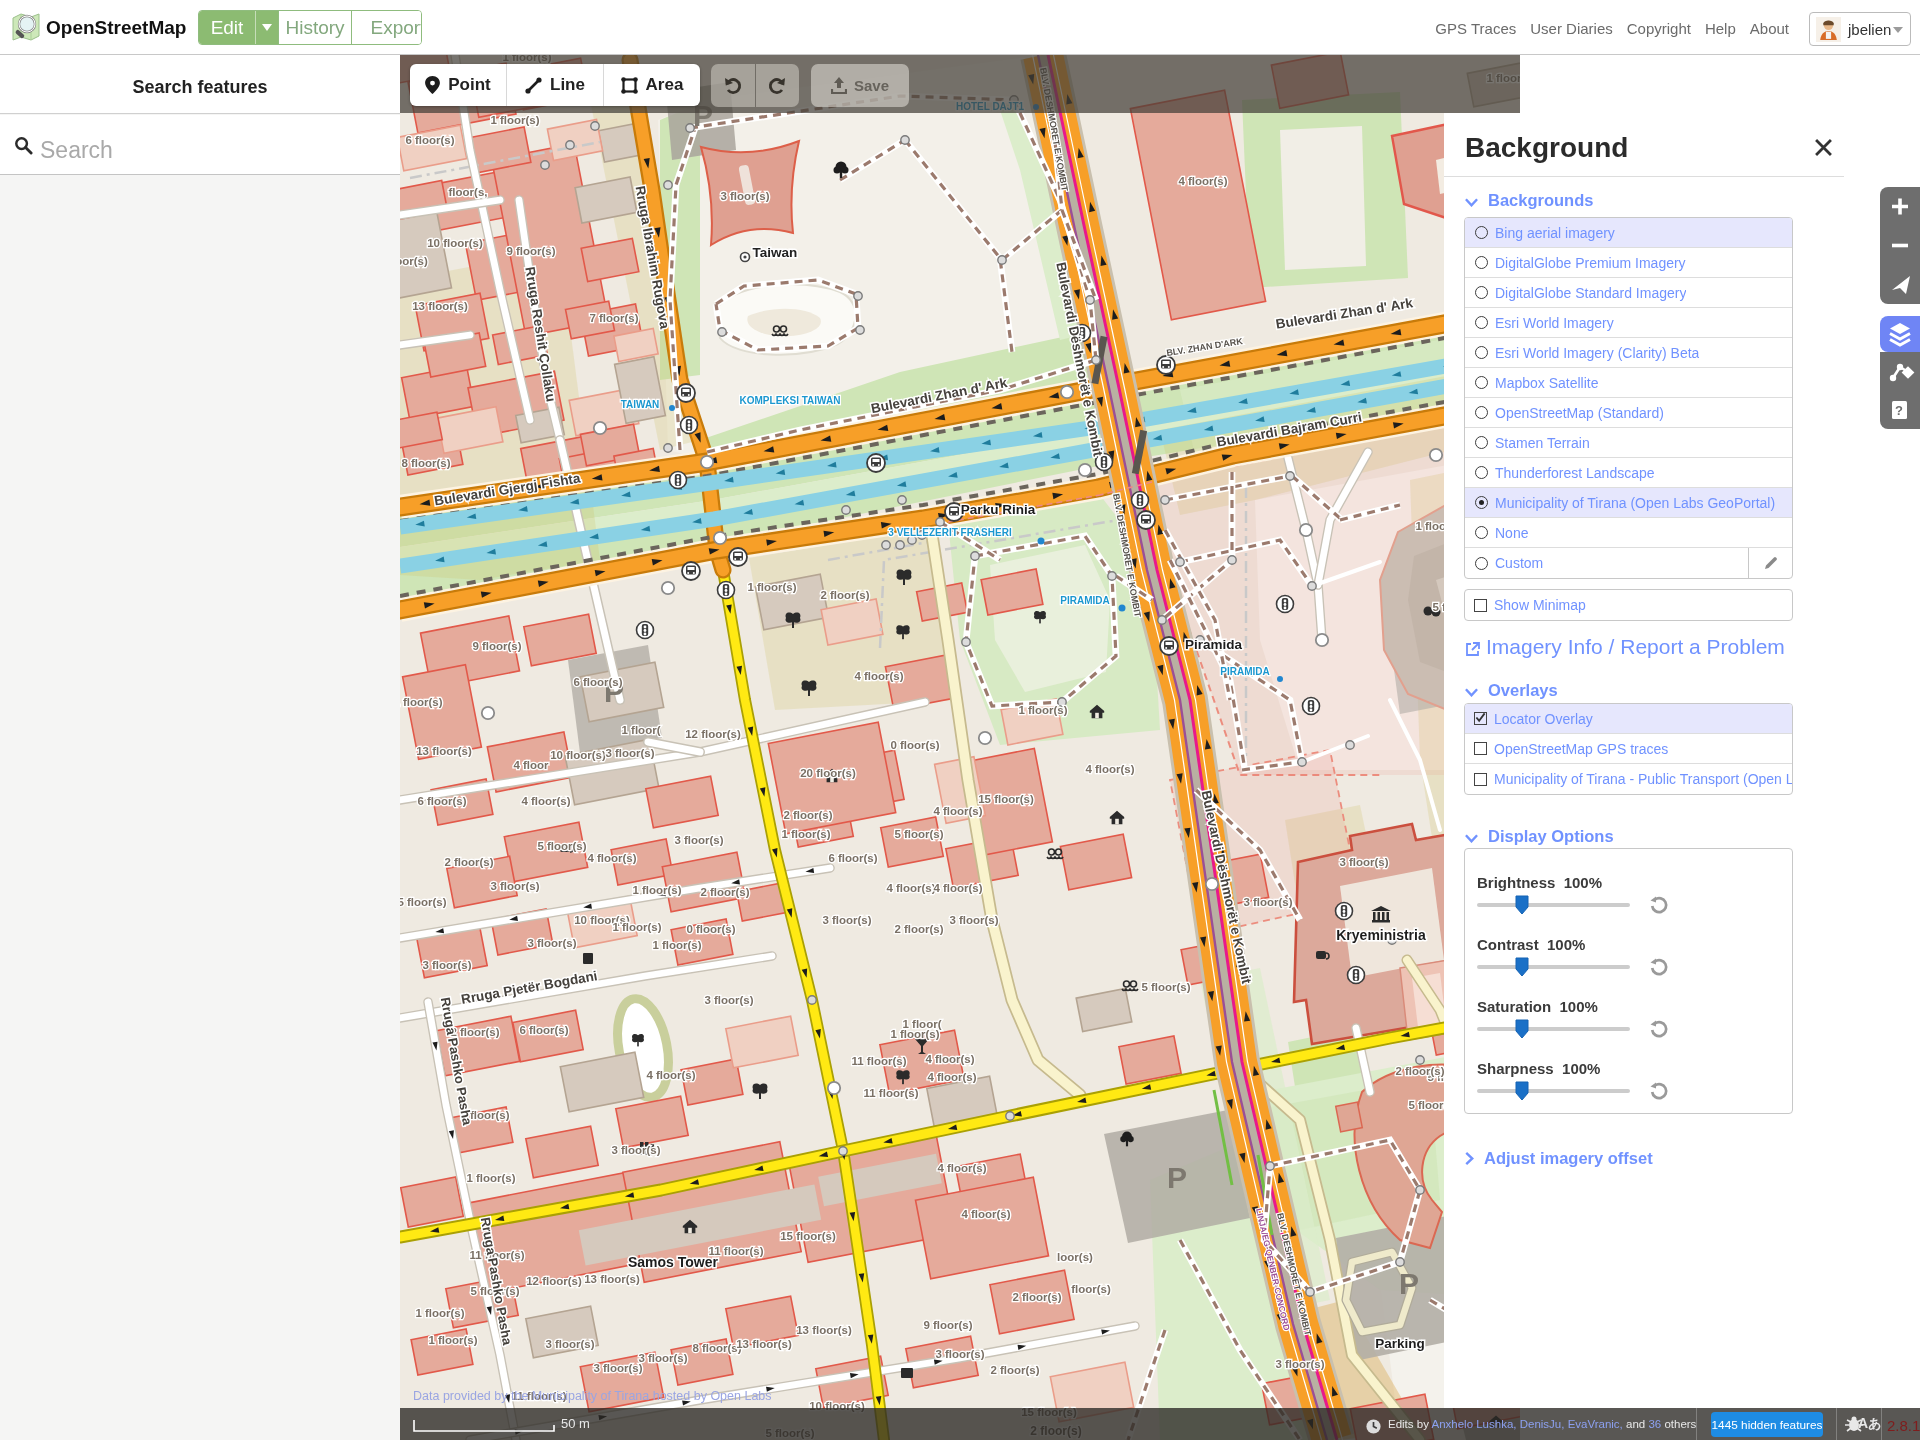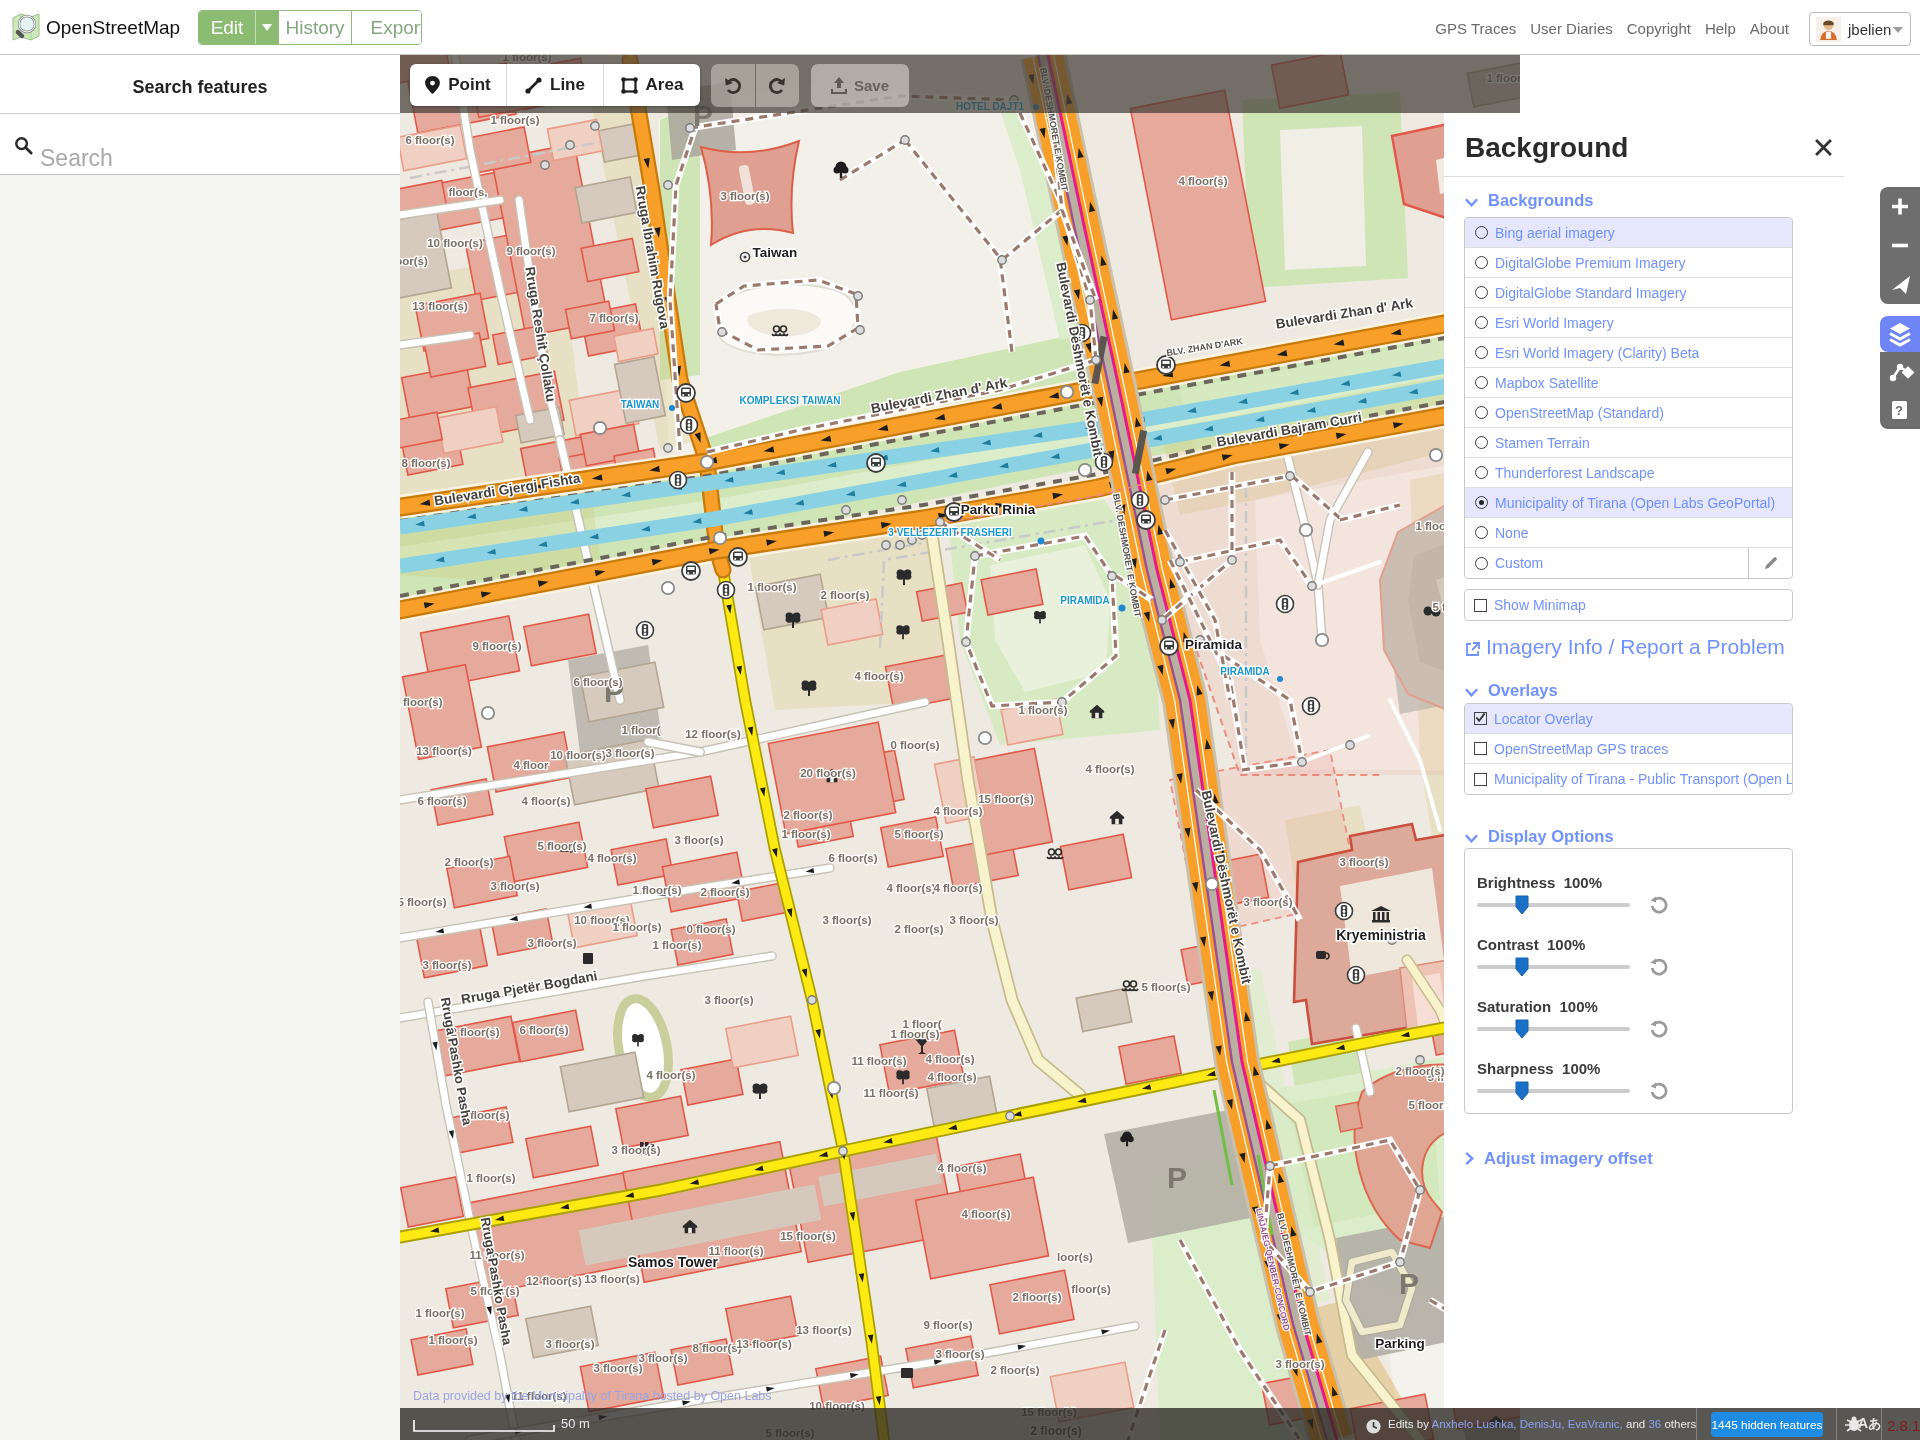--- a/index.html
+++ b/index.html
@@ -1,35 +1,35 @@
 <!DOCTYPE html>
 <html><head><meta charset="utf-8"><style>
 * { margin:0; padding:0; box-sizing:border-box; }
 html,body { width:1920px; height:1440px; font-family:"Liberation Sans",sans-serif; overflow:hidden; background:#fff; }
 #page { position:relative; width:1920px; height:1440px; }
 
 #hdr { position:absolute; left:0; top:0; width:1920px; height:55px; background:#fff; border-bottom:1px solid #c8c8c8; z-index:30; }
-#hdr .title { position:absolute; left:46px; top:17px; font-size:19px; font-weight:normal; color:#111; letter-spacing:0px; }
+#hdr .title { position:absolute; left:46px; top:17px; font-size:19px; font-weight:bold; color:#111; letter-spacing:0px; }
 #btngrp { position:absolute; left:198px; top:10px; height:35px; border:1px solid #8fbc7e; border-radius:4px; display:flex; overflow:hidden; }
 #btngrp .b { height:100%; display:flex; align-items:center; justify-content:center; font-size:19px; }
 #btn-edit { width:56px; background:#8cbb72; color:#fff; }
 #btn-car { width:23px; background:#8cbb72; border-left:1px solid rgba(255,255,255,0.5); }
 #btn-hist { width:73px; background:#fff; color:#83a87e; border-left:1px solid #8fbc7e; }
 #btn-exp { width:70px; background:#fff; color:#83a87e; border-left:1px solid #8fbc7e;padding-left:23px; }
 #hdr .links { position:absolute; top:20px; right:131px; font-size:15px; color:#6b6b6b; }
 #hdr .links span { margin-left:14px; }
 #userbox { position:absolute; left:1809px; top:12px; width:102px; height:34px; border:1px solid #bbb; border-radius:4px; }
 #userbox .nm { position:absolute; left:38px; top:8px; font-size:15px; color:#333; }
 #userbox .car { position:absolute; right:7px; top:14px; width:0; height:0; border-left:5px solid transparent; border-right:5px solid transparent; border-top:6px solid #9b9b9b; }
 
 #sidebar { position:absolute; left:0; top:55px; width:400px; height:1385px; background:#f5f5f4; z-index:20; }
 #sb-head { position:absolute; left:0; top:0; width:400px; height:59px; background:#fff; border-bottom:1px solid #d0d0d0; }
 #sb-head div { text-align:center; font-weight:bold; font-size:18px; color:#222; margin-top:22px; }
 #sb-search { position:absolute; left:0; top:60px; width:400px; height:60px; background:#fff; border-bottom:1px solid #c4c4c4; }
-#sb-search .ph { position:absolute; left:40px; top:30px; font-size:23px; color:#a9a9a9; }
+#sb-search .ph { position:absolute; left:40px; top:22px; font-size:23px; color:#a9a9a9; }
 
 #map { position:absolute; left:400px; top:55px; width:1120px; height:1385px; overflow:hidden; z-index:1; }
 
 #mtb { position:absolute; left:400px; top:55px; width:1120px; height:58px; background:rgba(66,62,56,0.72); z-index:10; }
 #mtb .wgrp { position:absolute; left:10px; top:9px; width:290px; height:42px; background:#fff; border-radius:6px; box-shadow:0 1px 3px rgba(0,0,0,0.3); display:flex; }
 #mtb .wgrp .seg { flex:1; display:flex; align-items:center; justify-content:center; font-size:17px; font-weight:bold; color:#222; border-right:1px solid #d8d8d8; }
 #mtb .wgrp .seg:last-child { border-right:none; }
 #mtb .seg svg { margin-right:8px; }
 #undoredo { position:absolute; left:311px; top:9px; width:88px; height:43px; background:rgba(218,214,206,0.5); border-radius:7px; display:flex; }
 #undoredo .u { flex:1; display:flex; align-items:center; justify-content:center; }

